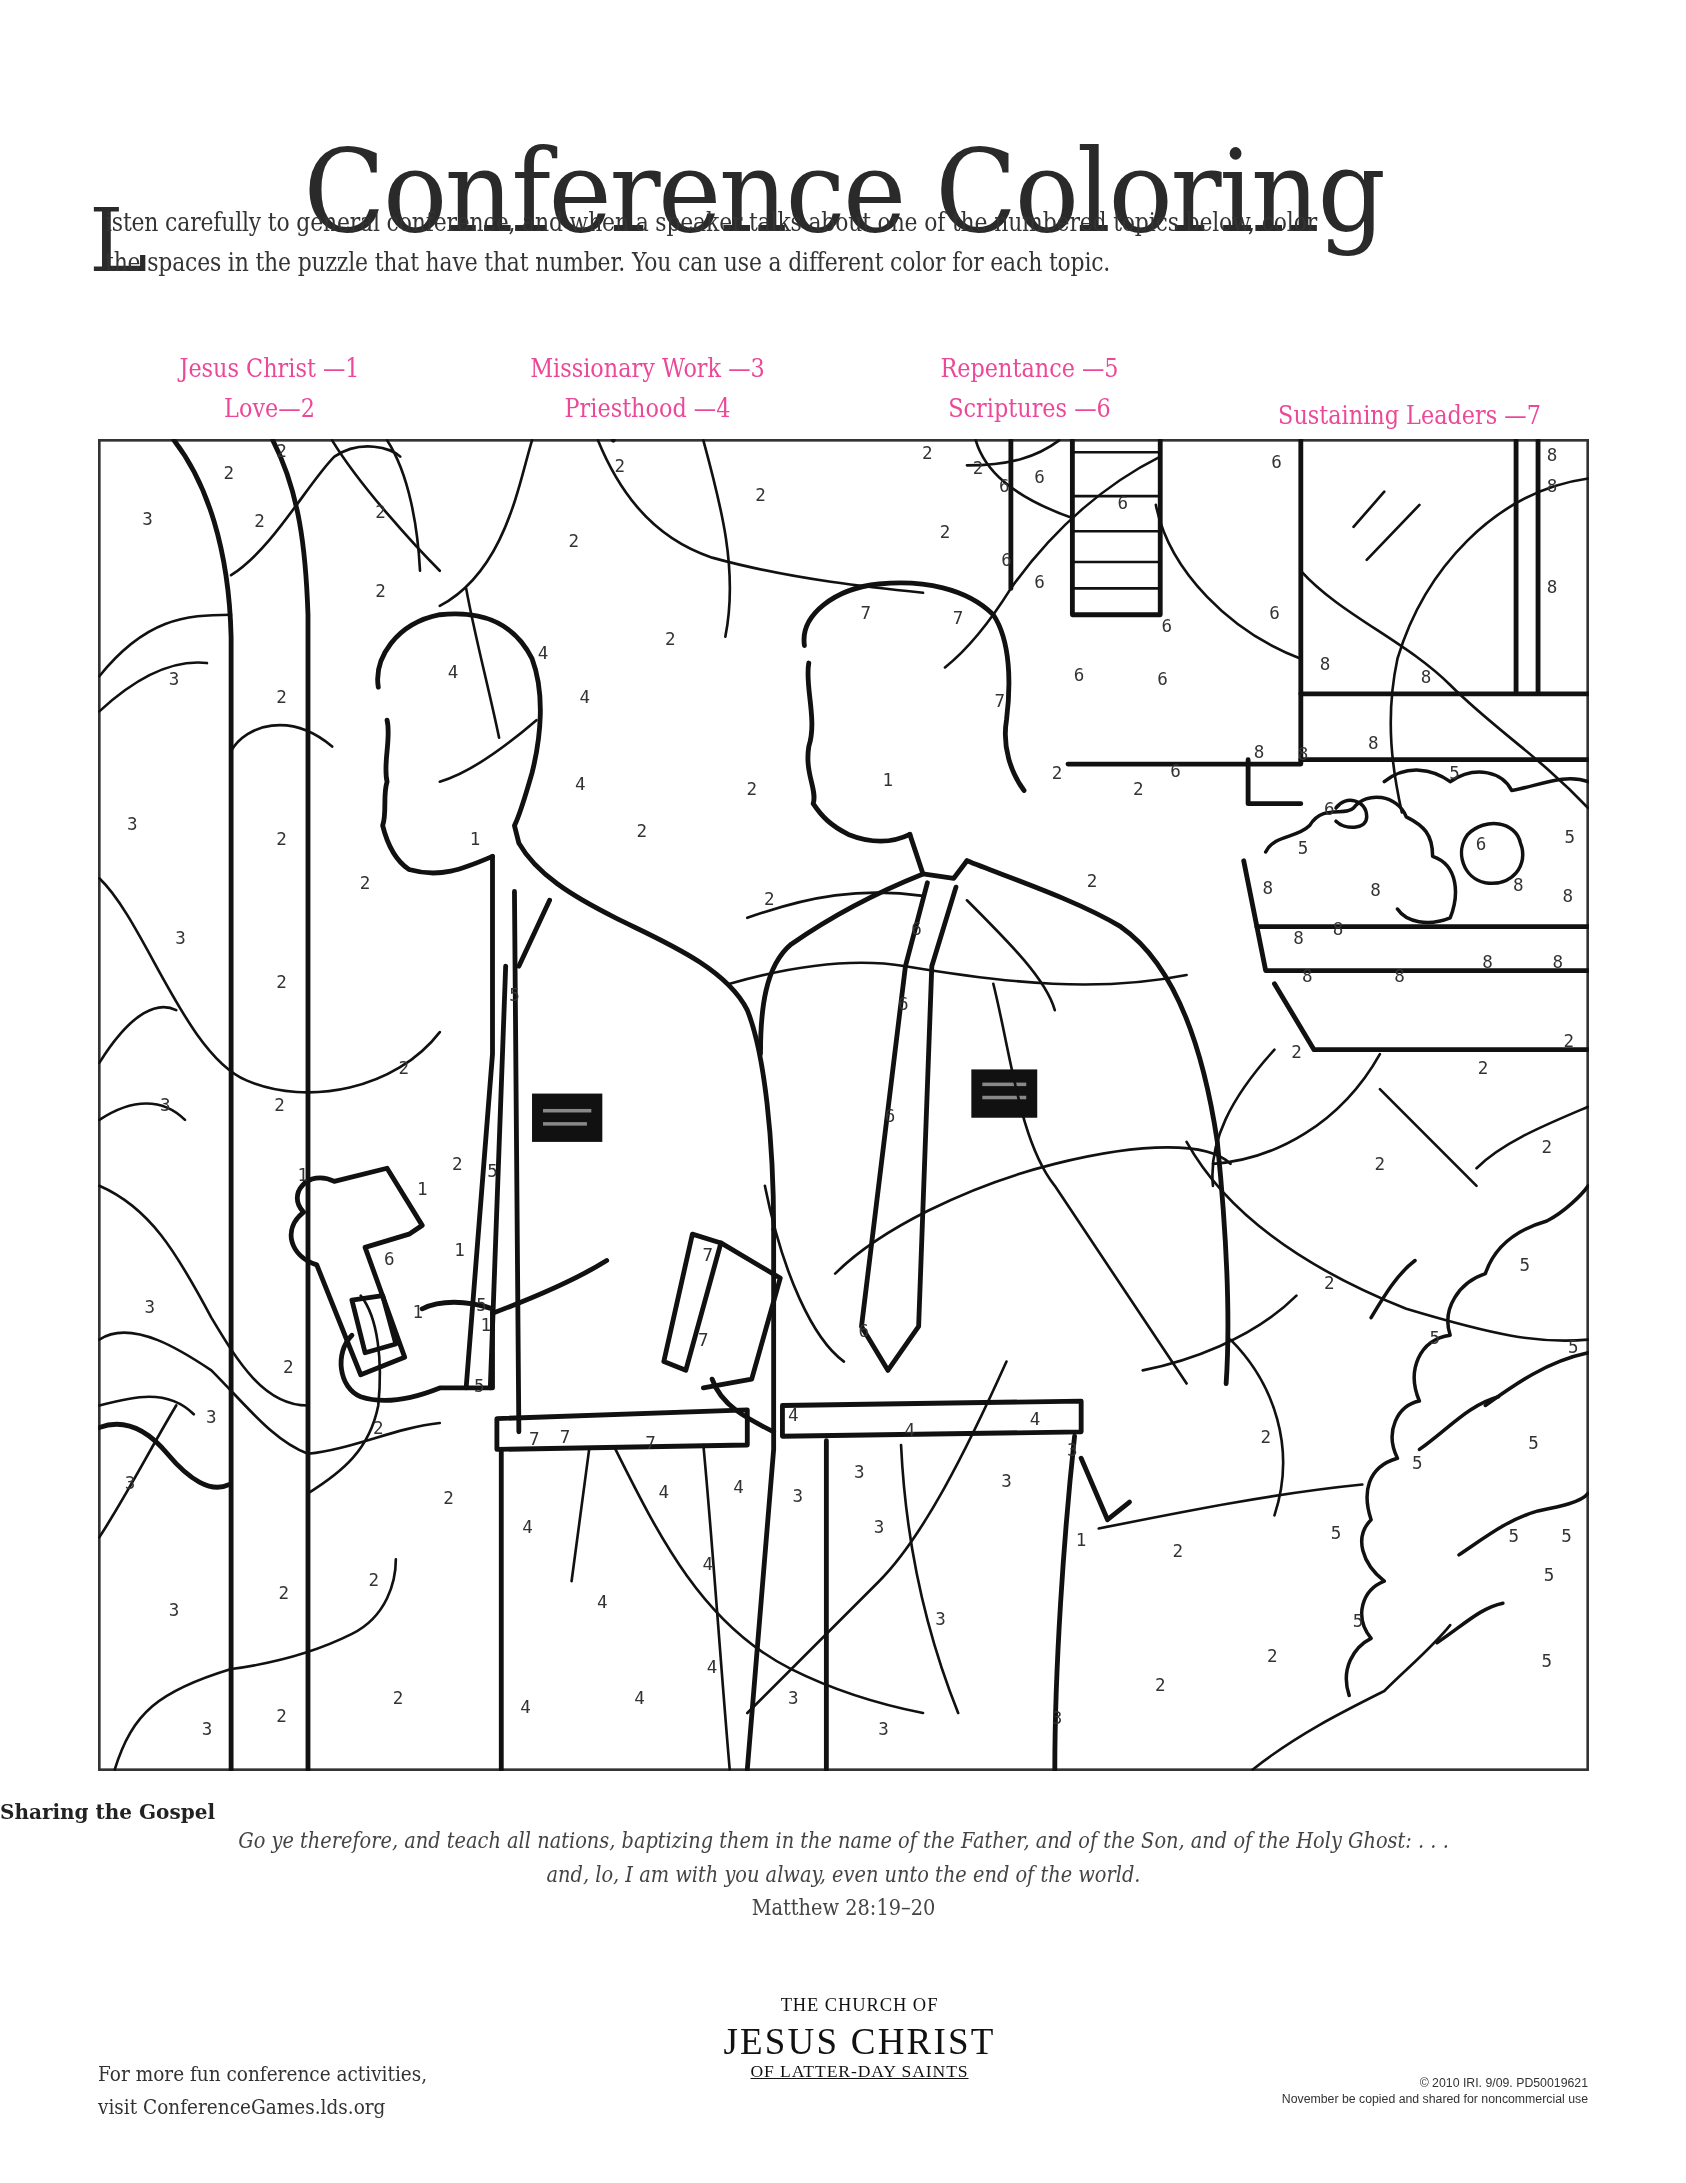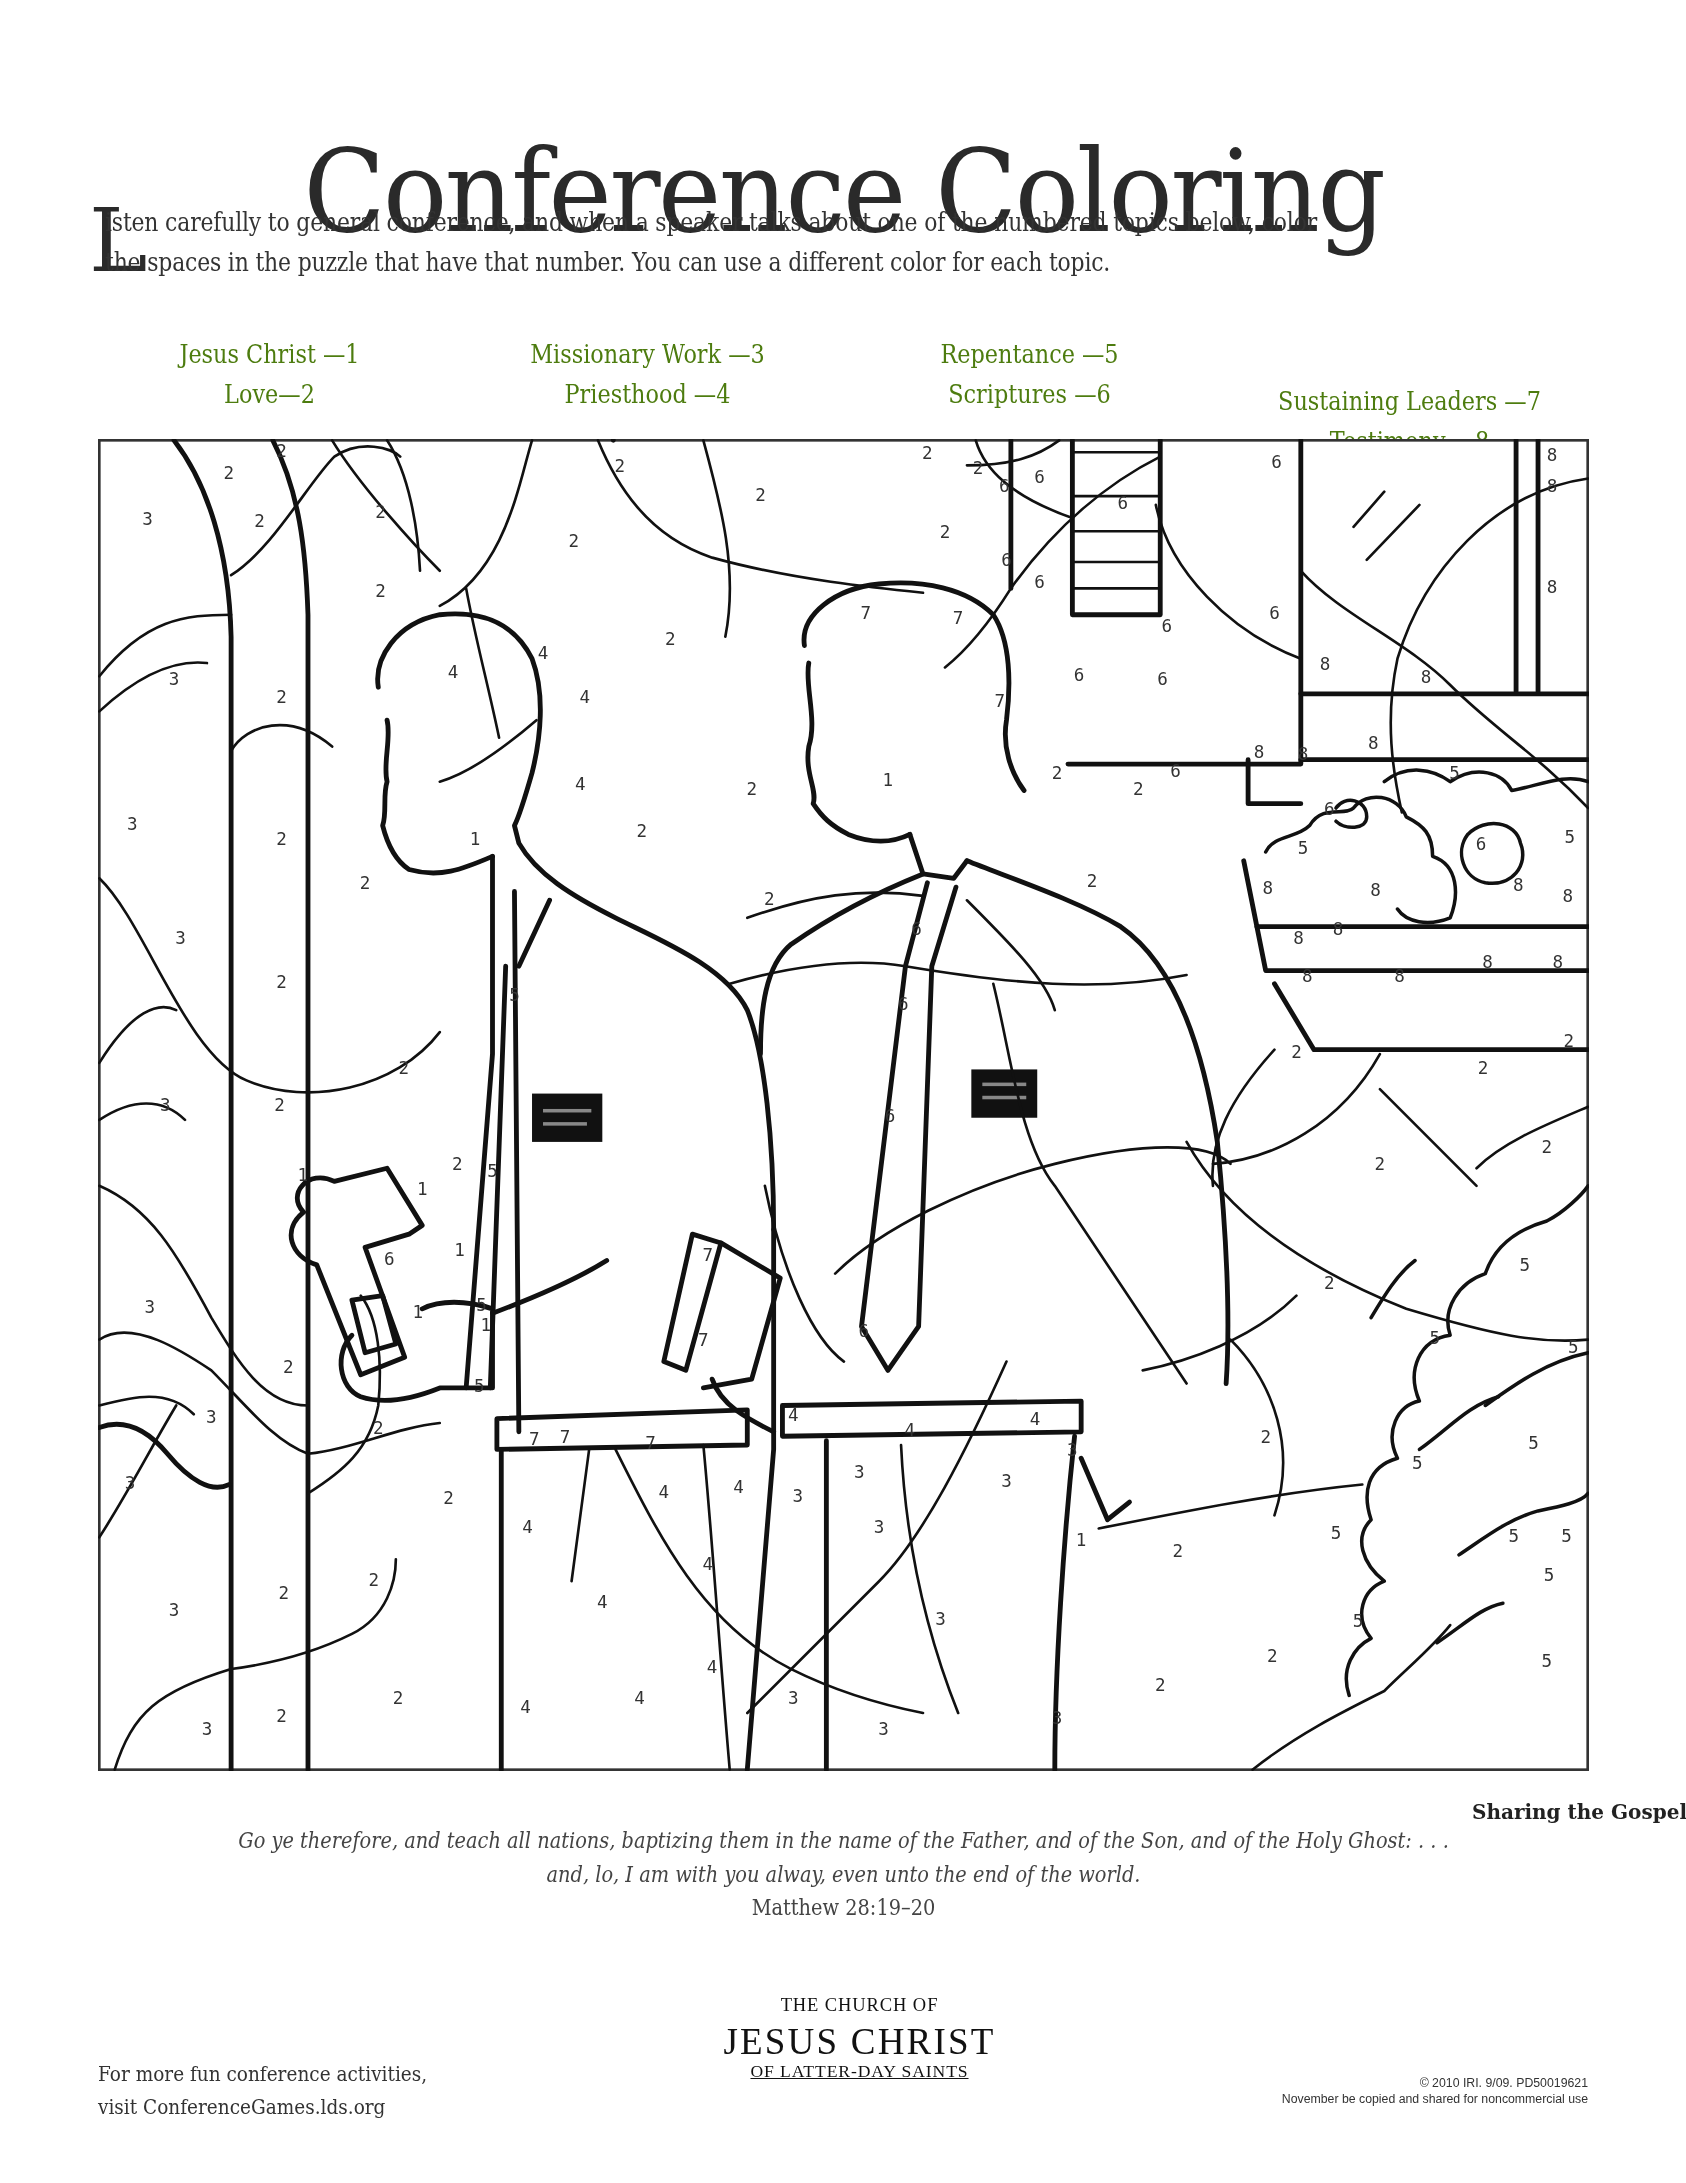--- a/index.html
+++ b/index.html
@@ -10,25 +10,25 @@
            font-family: "DejaVu Serif", serif; font-size: 115px; line-height: 145px;
            letter-spacing: -2.6px; font-weight: normal; color: #2a2a2a;
            transform: scaleX(0.93); transform-origin: center; }
   #dropcap { left: 89px; top: 206px; font-size: 88px; line-height: 70px; height: 70px;
              font-family: "DejaVu Serif", serif; color: #2a2a2a; overflow: hidden; }
   .intro-line { left: 105px; font-size: 25.5px; line-height: 31px; white-space: nowrap;
                 font-family: "DejaVu Serif", serif; color: #333; transform-origin: left;
                 transform: scaleX(0.86); letter-spacing: -0.2px; }
   #intro1 { top: 207px; }
   #intro2 { top: 247px; }
-  .topic-col { top: 334px; width: 395px; text-align: center; font-size: 26px; line-height: 40px;
-               color: #4d7c0f; font-family: "DejaVu Serif", serif; }
+  .topic-col { top: 348px; width: 395px; text-align: center; font-size: 26px; line-height: 40px;
+               color: #ec4899; font-family: "DejaVu Serif", serif; }
   .topic-col div { transform: scaleX(0.86); }
   #puzzle { left: 98px; top: 439px; width: 1491px; height: 1332px; }
-  #caption-title { left: 0; width: 1687px; top: 1800px; text-align: right; font-size: 20px;
+  #caption-title { left: 0; width: 1687px; top: 1800px; text-align: left; font-size: 20px;
                    font-weight: bold; font-family: "DejaVu Serif", serif; color: #222; }
   .cap-line { left: 0; width: 1687px; text-align: center; font-size: 22px; font-style: italic;
               font-family: "DejaVu Serif", serif; color: #444; transform: scaleX(0.88); }
   #cap1 { top: 1828px; }
   #cap2 { top: 1862px; }
   #cap3 { top: 1895px; font-style: normal; }
   .logo-line { left: 0; width: 1687px; text-align: center; font-family: "Liberation Serif", serif;
                color: #111; letter-spacing: 0.9px; padding-left: 16px; }
   #logo1 { top: 1995px; font-size: 18.5px; }
   #logo2 { top: 2020px; font-size: 37px; letter-spacing: 2.2px; }

